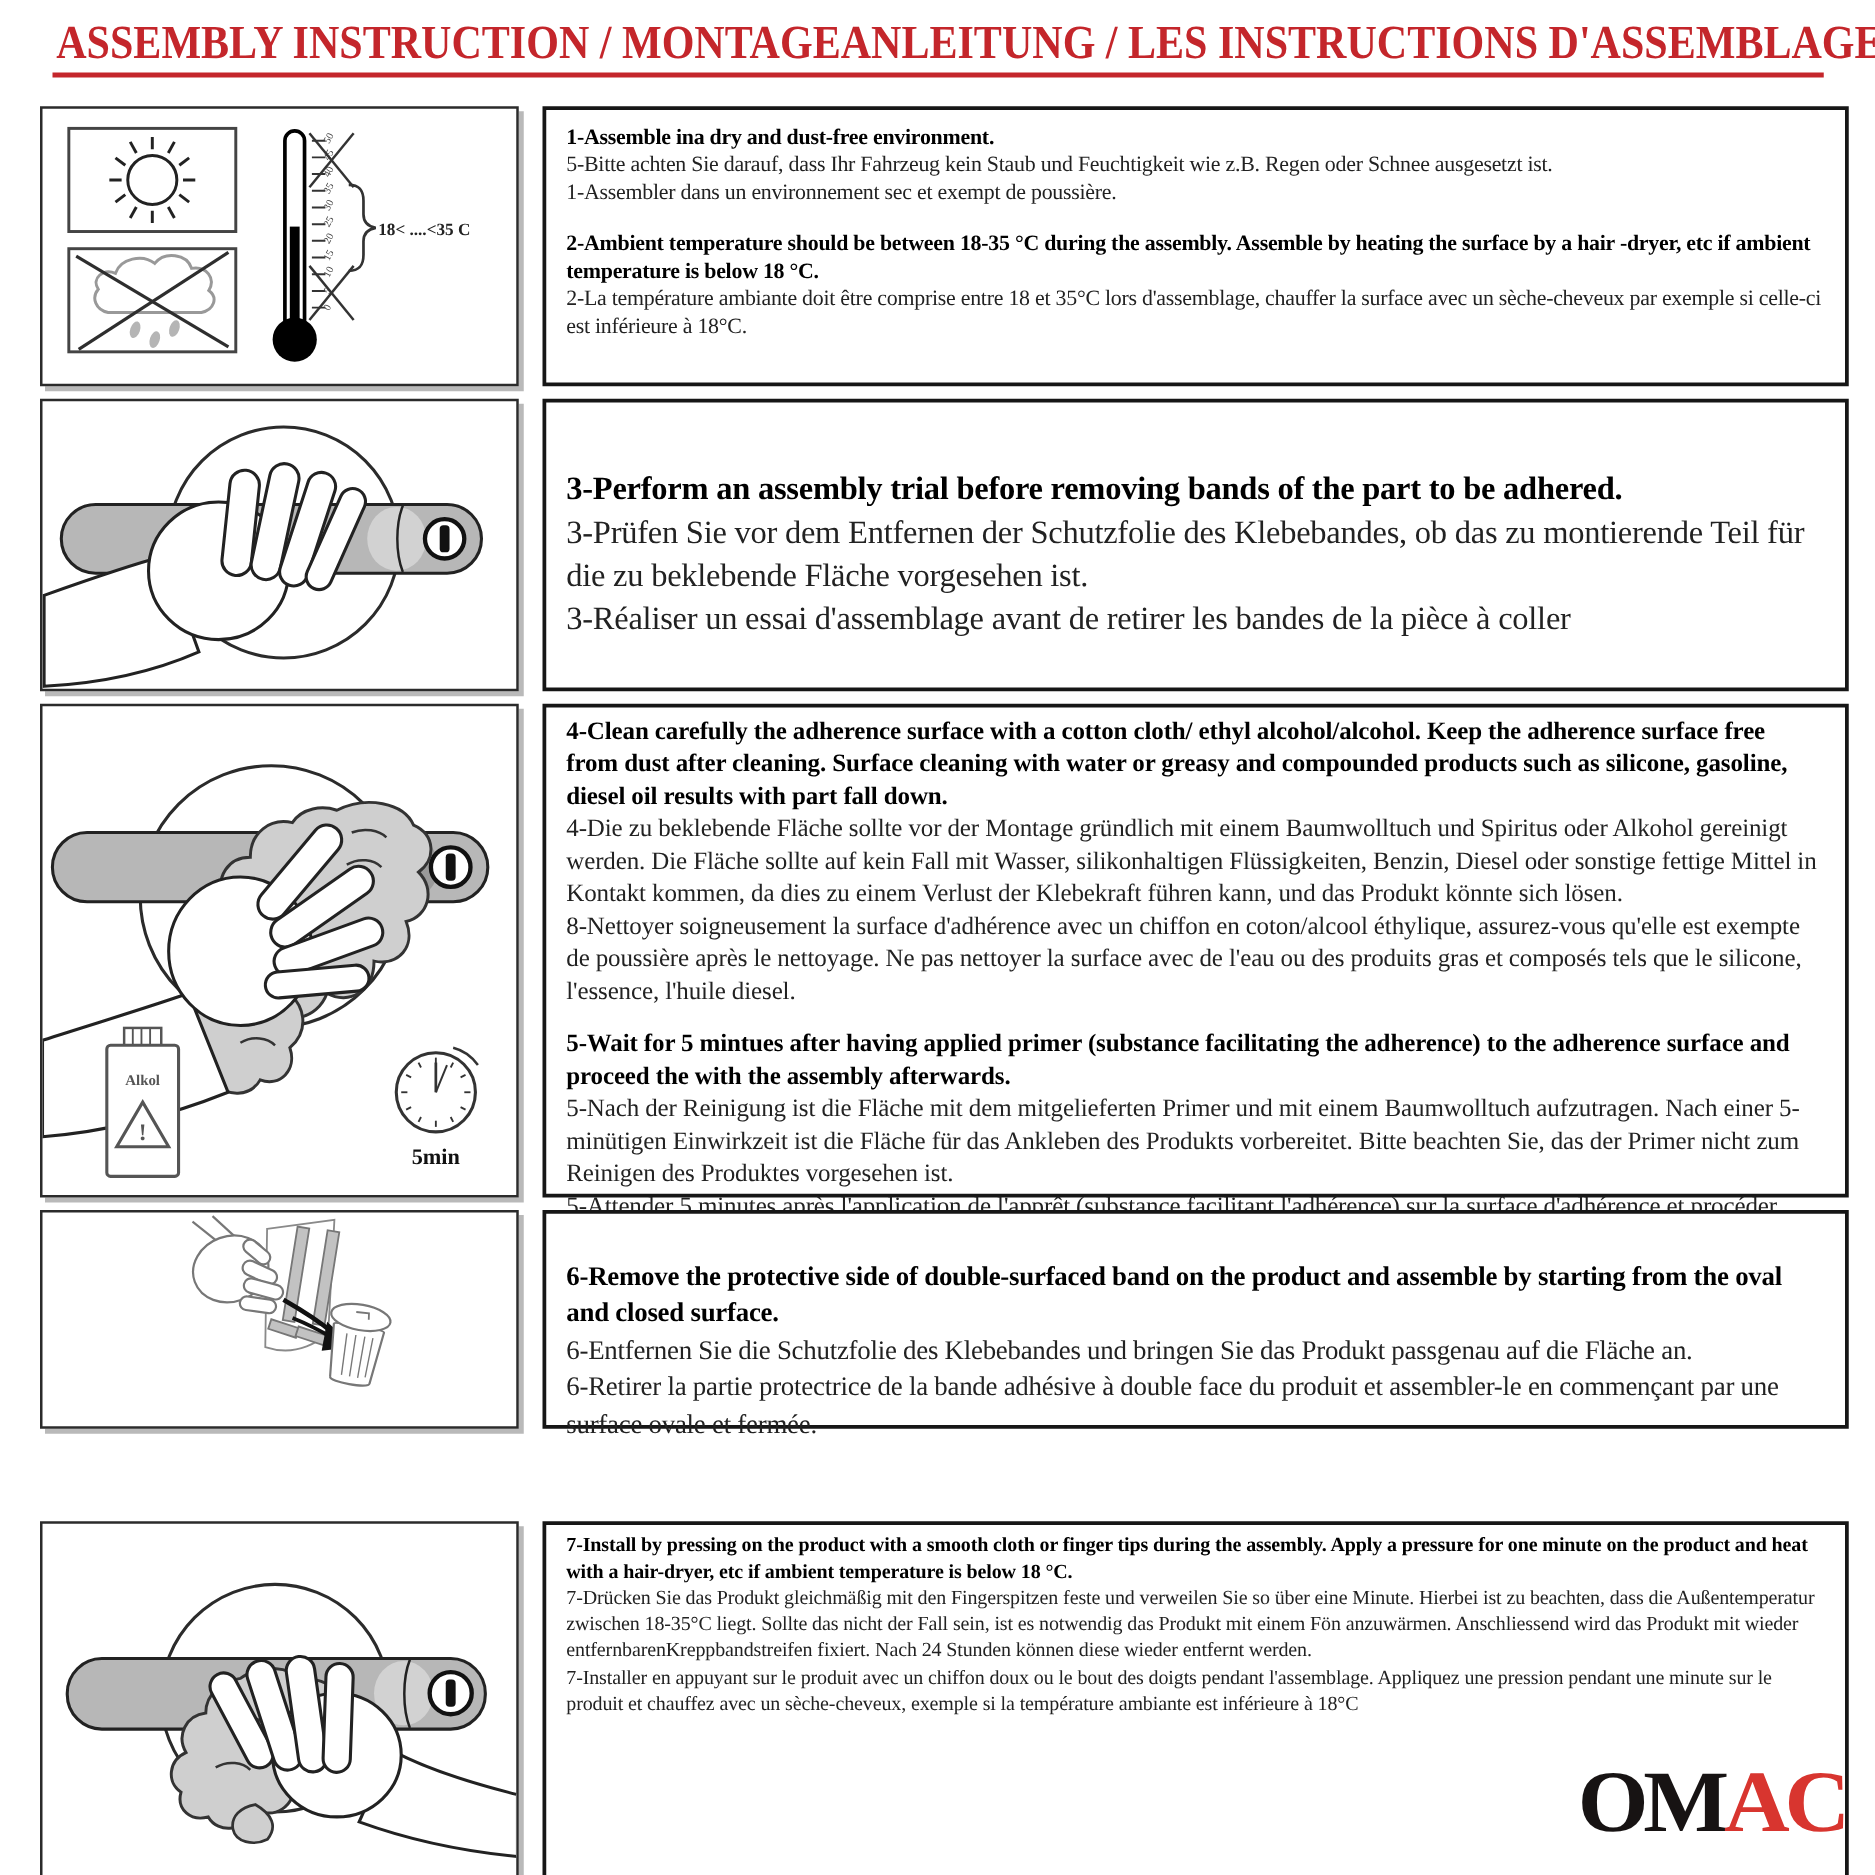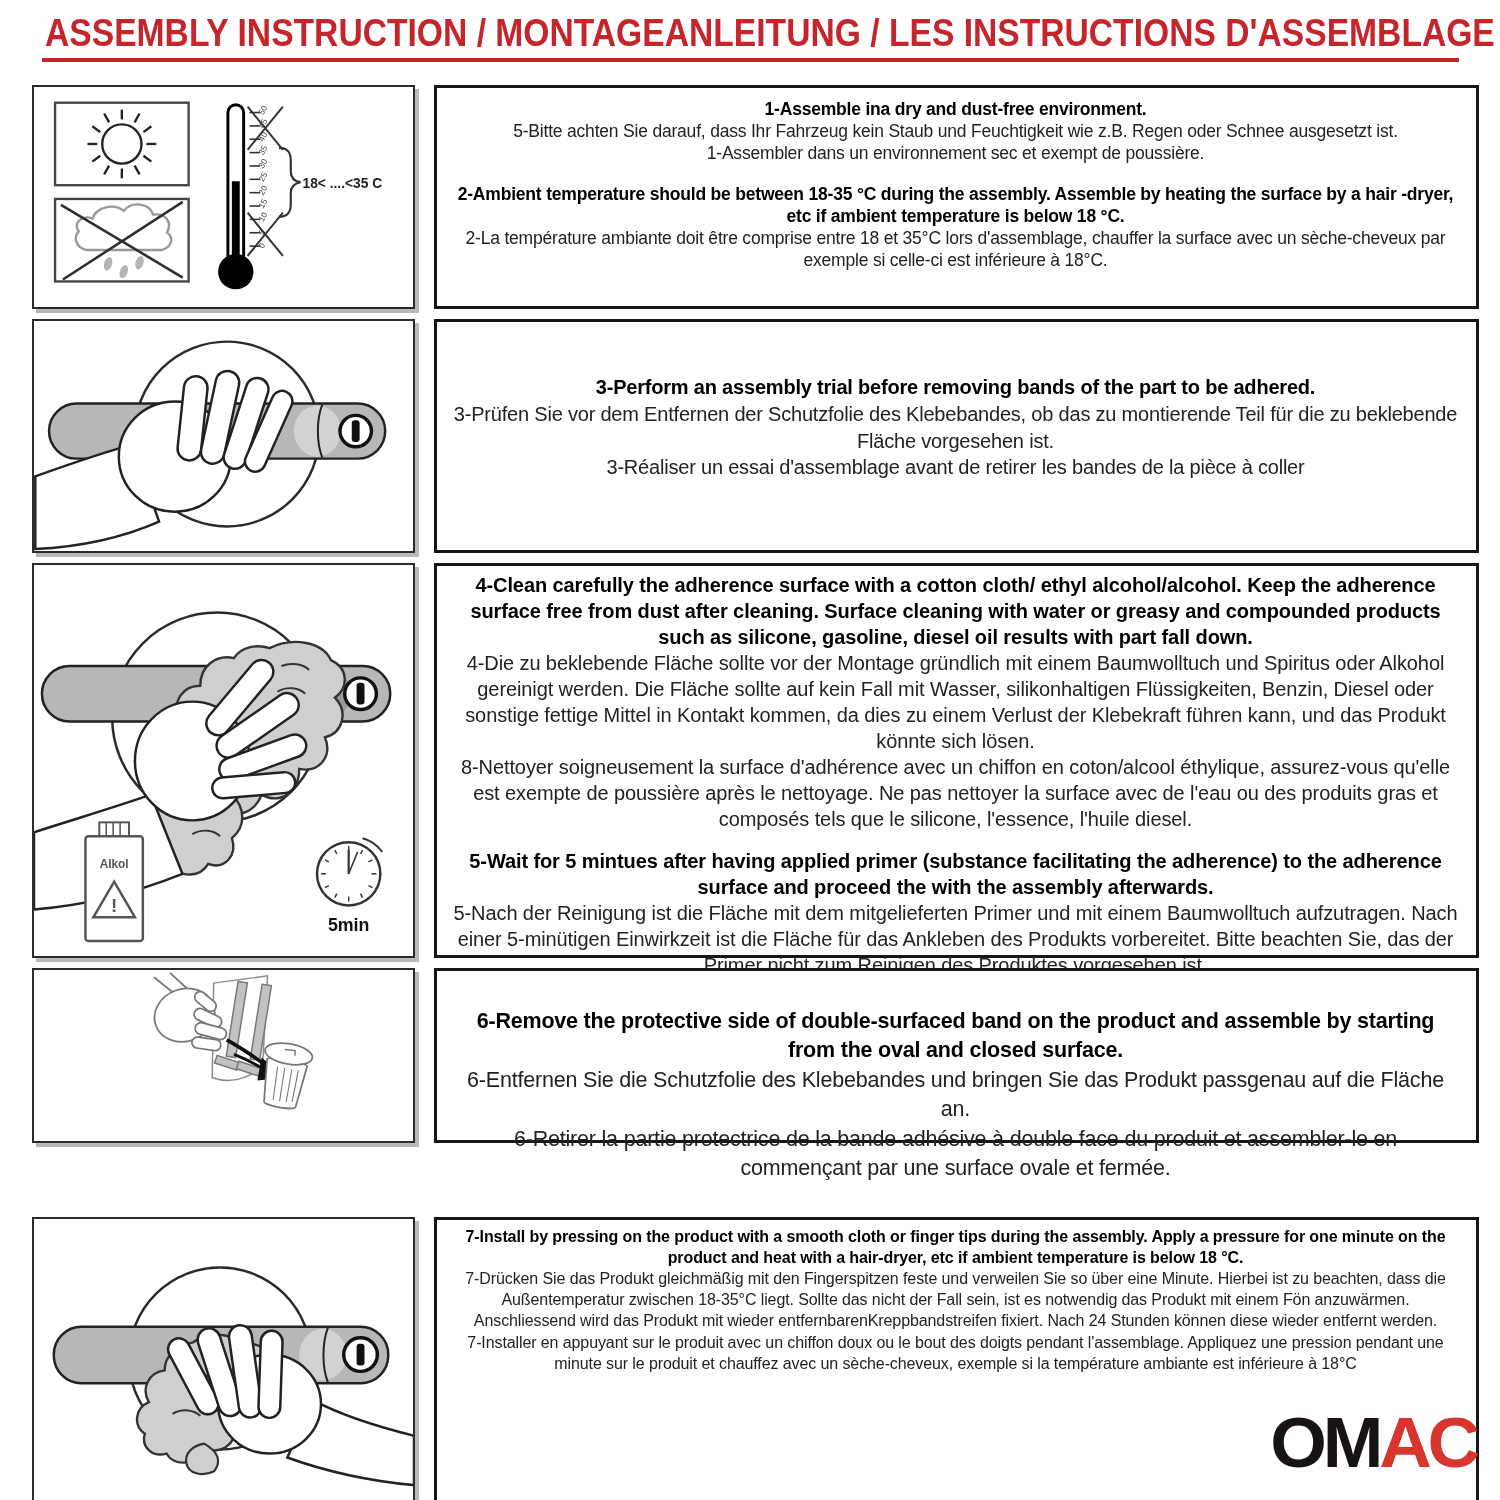--- a/index.html
+++ b/index.html
@@ -1,36 +1,36 @@
 <!DOCTYPE html>
 <html><head>
 <meta charset="utf-8">
 <style>
   html,body{margin:0;padding:0;background:#fff;}
   .page{position:relative;width:1500px;height:1500px;background:#fff;overflow:hidden;
-        font-family:Liberation Sans, sans-serif;}
+        font-family:Liberation Serif, serif;}
   
   .title{position:absolute;left:45px;top:12px;margin:0;color:#c4262b;
          font-size:38px;font-weight:bold;white-space:nowrap;letter-spacing:0px;
          transform:scaleX(0.885);transform-origin:left center;}
   .title-rule{position:absolute;left:42px;top:58px;width:1417px;height:4px;background:#c4262b;}
   
   .illus{position:absolute;left:32px;width:383px;background:#fff;border:2px solid #2b2b2b;
          box-shadow:4px 4px 0 #b9b9b9;box-sizing:border-box;}
   .illus svg{display:block;width:100%;height:100%;}
   
   .txt{position:absolute;left:434px;width:1045px;background:#fff;border:3px solid #161616;
        box-sizing:border-box;padding:10px 18px 0 16px;color:#1d1d1d;}
-  .txt p{margin:0;text-align:center;}
+  .txt p{margin:0;}
   .p-bold{font-weight:bold;color:#000;}
   .p-reg{font-weight:normal;color:#222;}
   .gap{margin-top:18px !important;}
   
   .s1 p{font-size:17.5px;line-height:1.27;letter-spacing:-0.2px;}
-  .s2 p{font-size:20px;line-height:1.34;letter-spacing:-0.2px;}
+  .s2 p{font-size:26px;line-height:1.34;letter-spacing:-0.2px;}
   .s2{padding-top:52px;}
   .s3 p{font-size:20px;line-height:1.30;letter-spacing:-0.1px;}
   .s3{padding-top:6px;}
   .s3 .gap{margin-top:16px !important;}
   .s4 p{font-size:21.5px;line-height:1.37;letter-spacing:-0.2px;}
   .s4{padding-top:36px;}
   .s5 p{font-size:16px;line-height:1.32;letter-spacing:-0.1px;}
   .s5{padding-top:6px;}
   
   .r1{top:85px;height:224px;}

